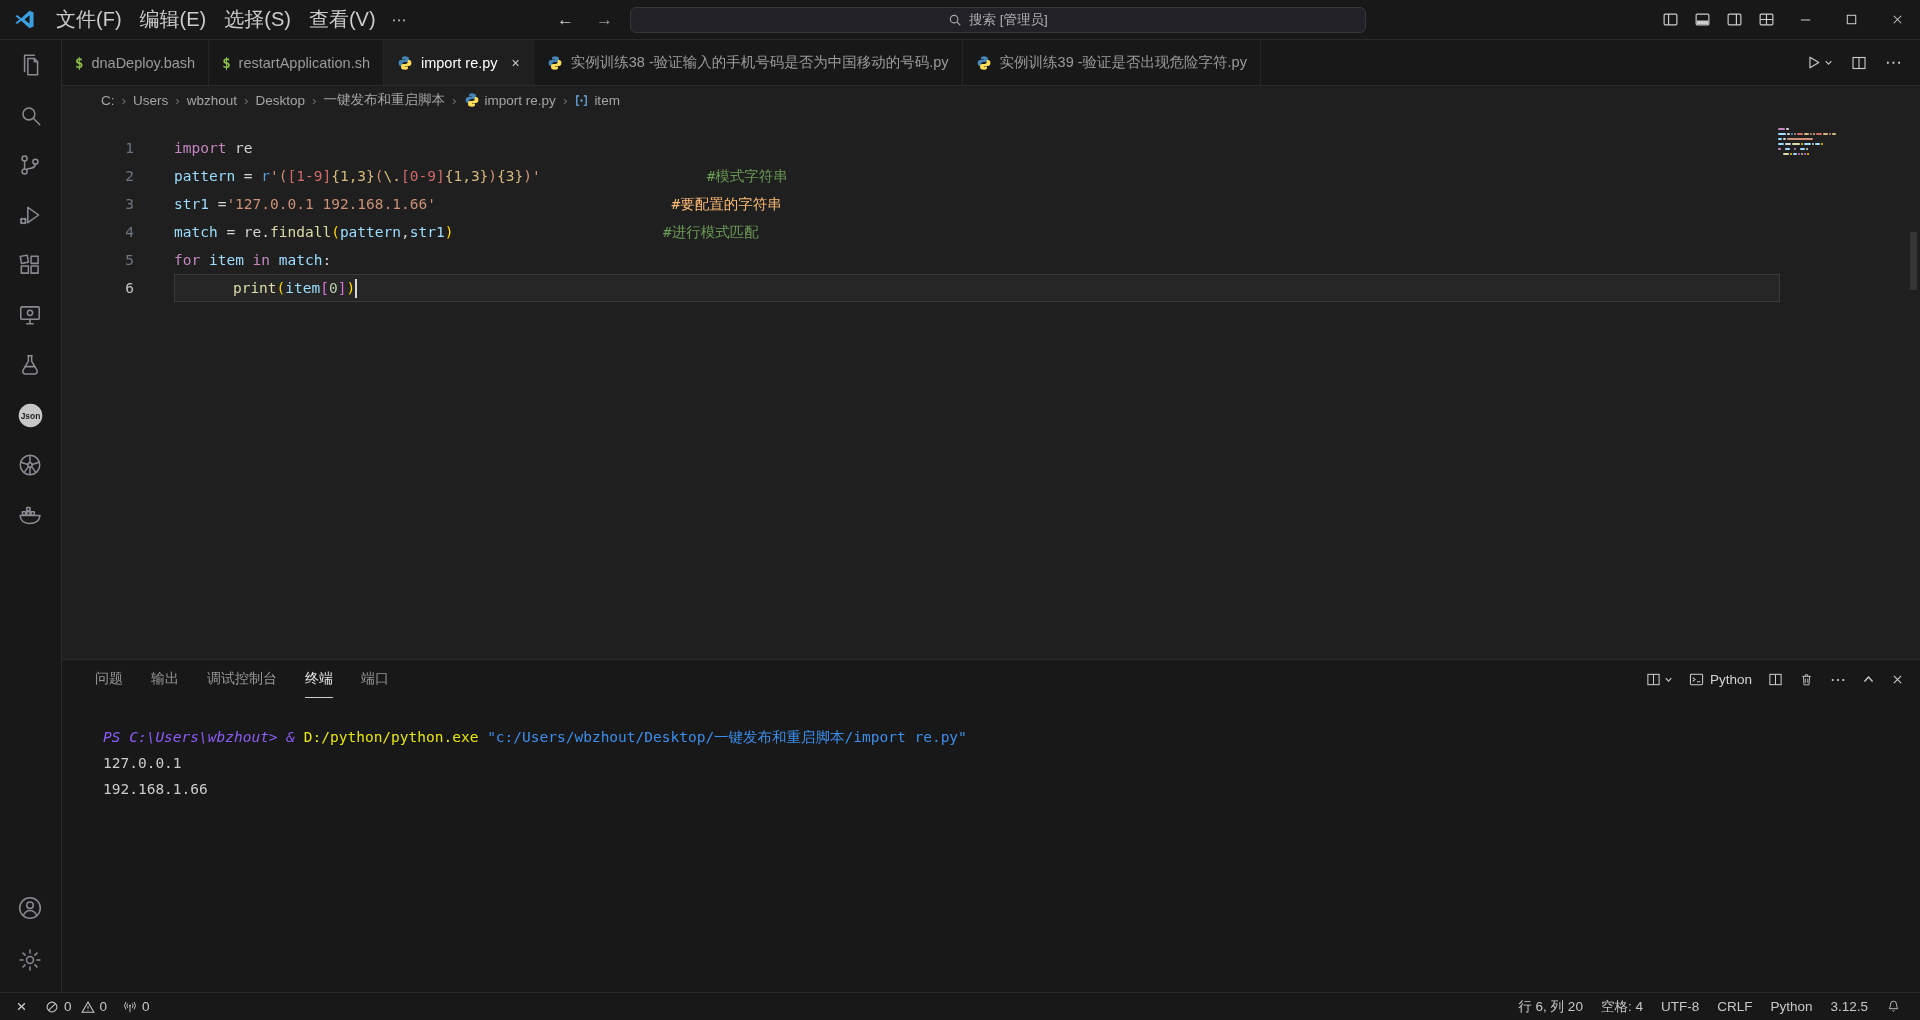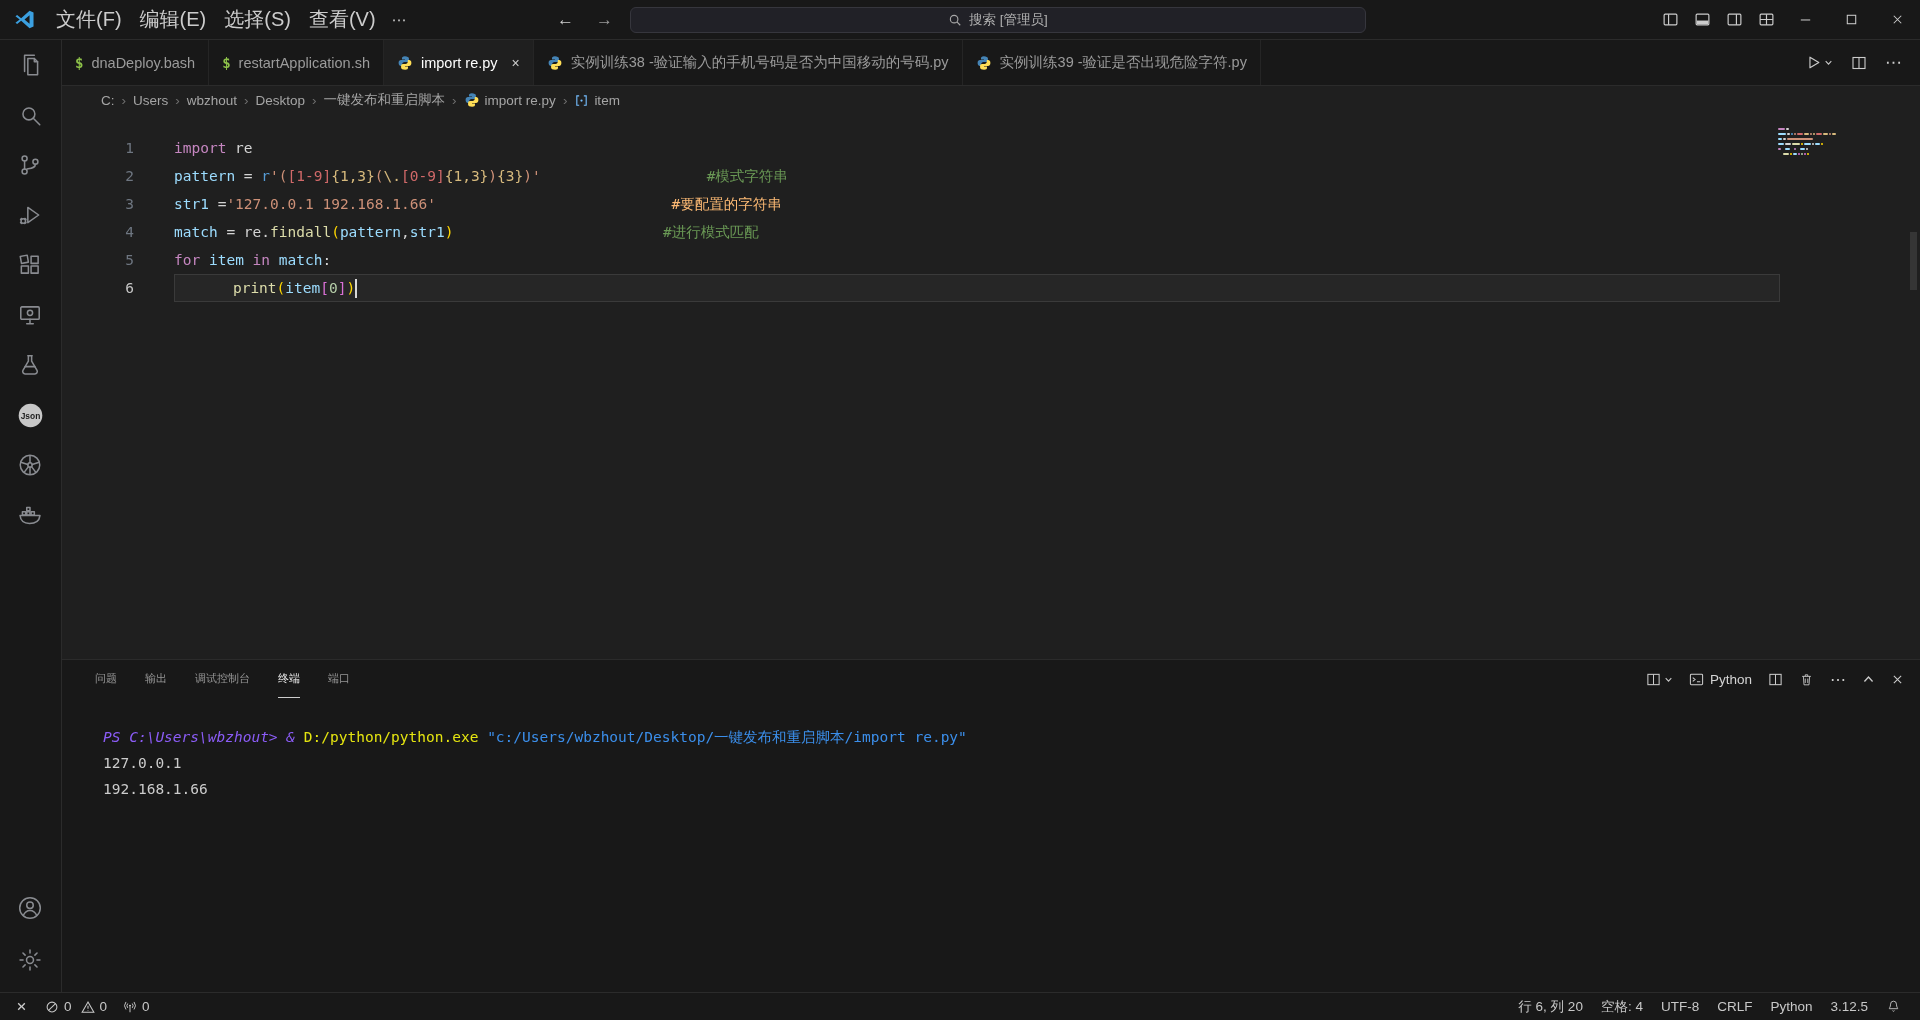--- a/index.html
+++ b/index.html
@@ -61,21 +61,21 @@
 
   .minimap { position:absolute; top:14px; right:84px; width:58px; overflow:hidden; }
   .mm-row { height:2px; margin-bottom:3px; white-space:nowrap; overflow:hidden; }
   .mm-row span { display:inline-block; height:2px; margin-right:1px; border-radius:1px; vertical-align:top; }
   .scroll-thumb { position:absolute; right:3px; top:118px; width:7px; height:58px; background:#474747; opacity:.55; }
 
   
   .panel { height:333px; background:#181818; border-top:1px solid #2b2b2b; display:flex; flex-direction:column; }
   .panel-header { height:38px; display:flex; align-items:stretch; padding-left:33px; }
   .panel-tabs { display:flex; gap:28px; }
-  .panel-tab { display:flex; align-items:center; font-size:11px; color:#969696; border-bottom:1px solid transparent;font-family:Liberation Serif, serif; }
+  .panel-tab { display:flex; align-items:center; font-size:14px; color:#969696; border-bottom:1px solid transparent;font-family:Liberation Serif, serif; }
   .panel-tab.active { color:#e7e7e7; border-bottom-color:#cccccc; }
   .panel-actions { margin-left:auto; display:flex; align-items:center; gap:16px; padding-right:16px; }
   .panel-actions .pa { display:flex; align-items:center; gap:3px; }
   .term-instance { display:flex; align-items:center; gap:6px; font-size:13.5px; color:#d4d4d4; }
   .terminal-output { flex:1; padding:26px 0 0 41px; font-family:"DejaVu Sans Mono", monospace; font-size:14.5px; }
   .term-line { height:26px; line-height:26px; white-space:pre; }
 
   
   .statusbar { position:absolute; left:0; right:0; bottom:0; height:28px; background:#181818;
     border-top:1px solid #2b2b2b; display:flex; align-items:center; font-size:13.5px; color:#c8c8c8; }

